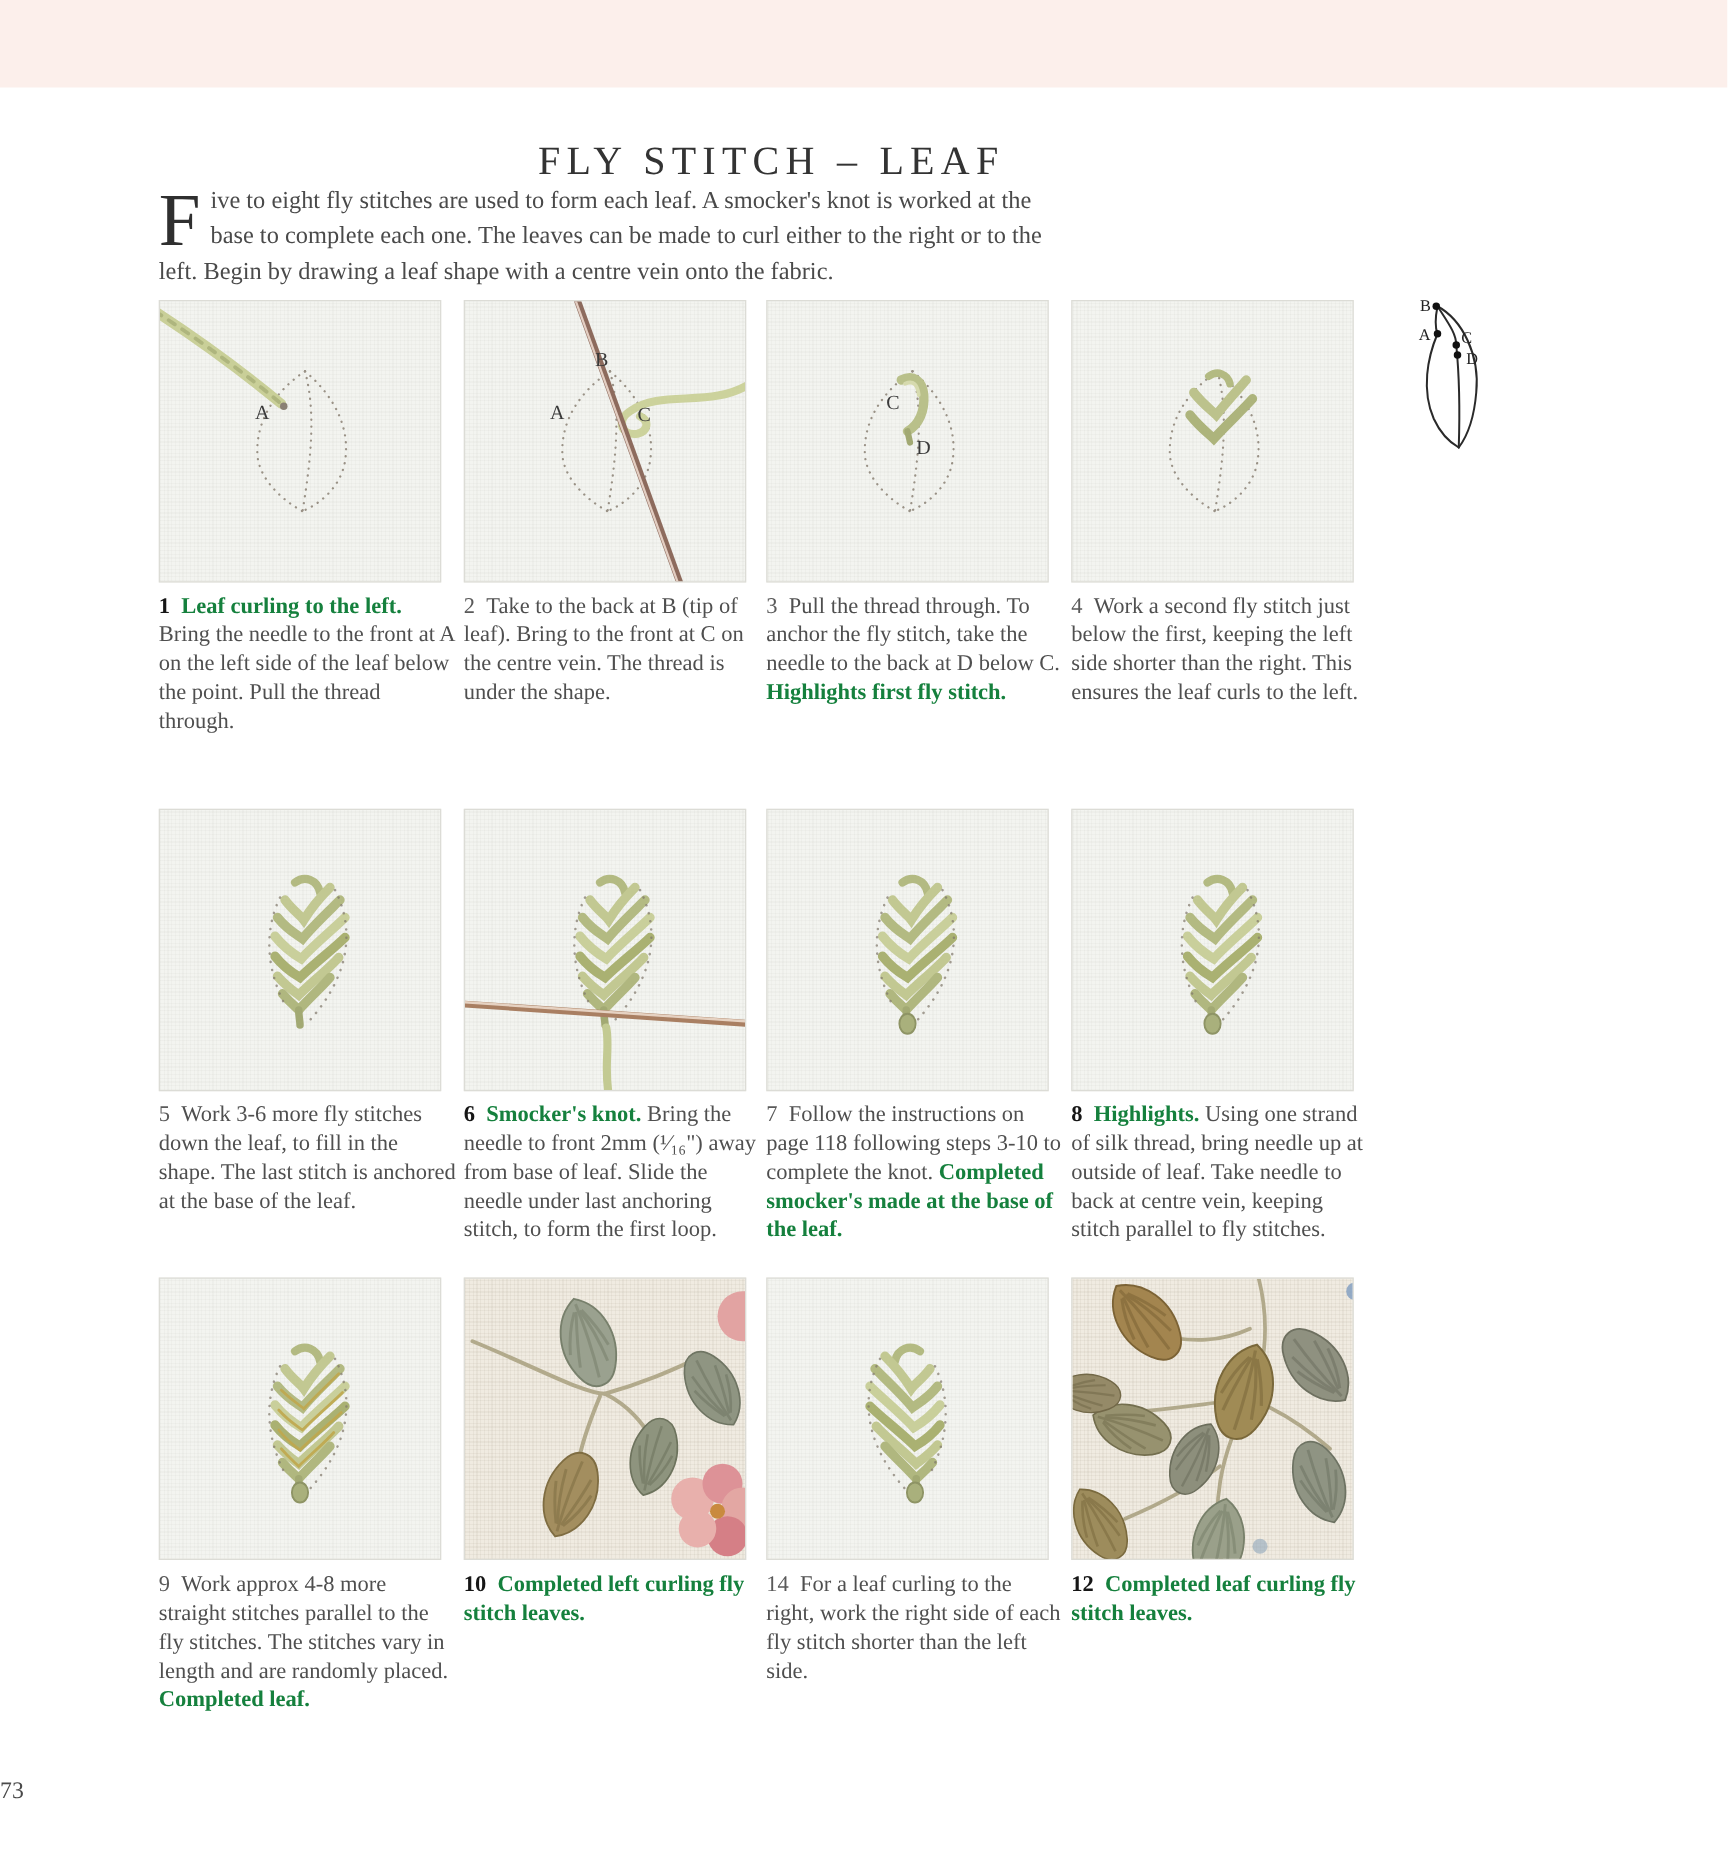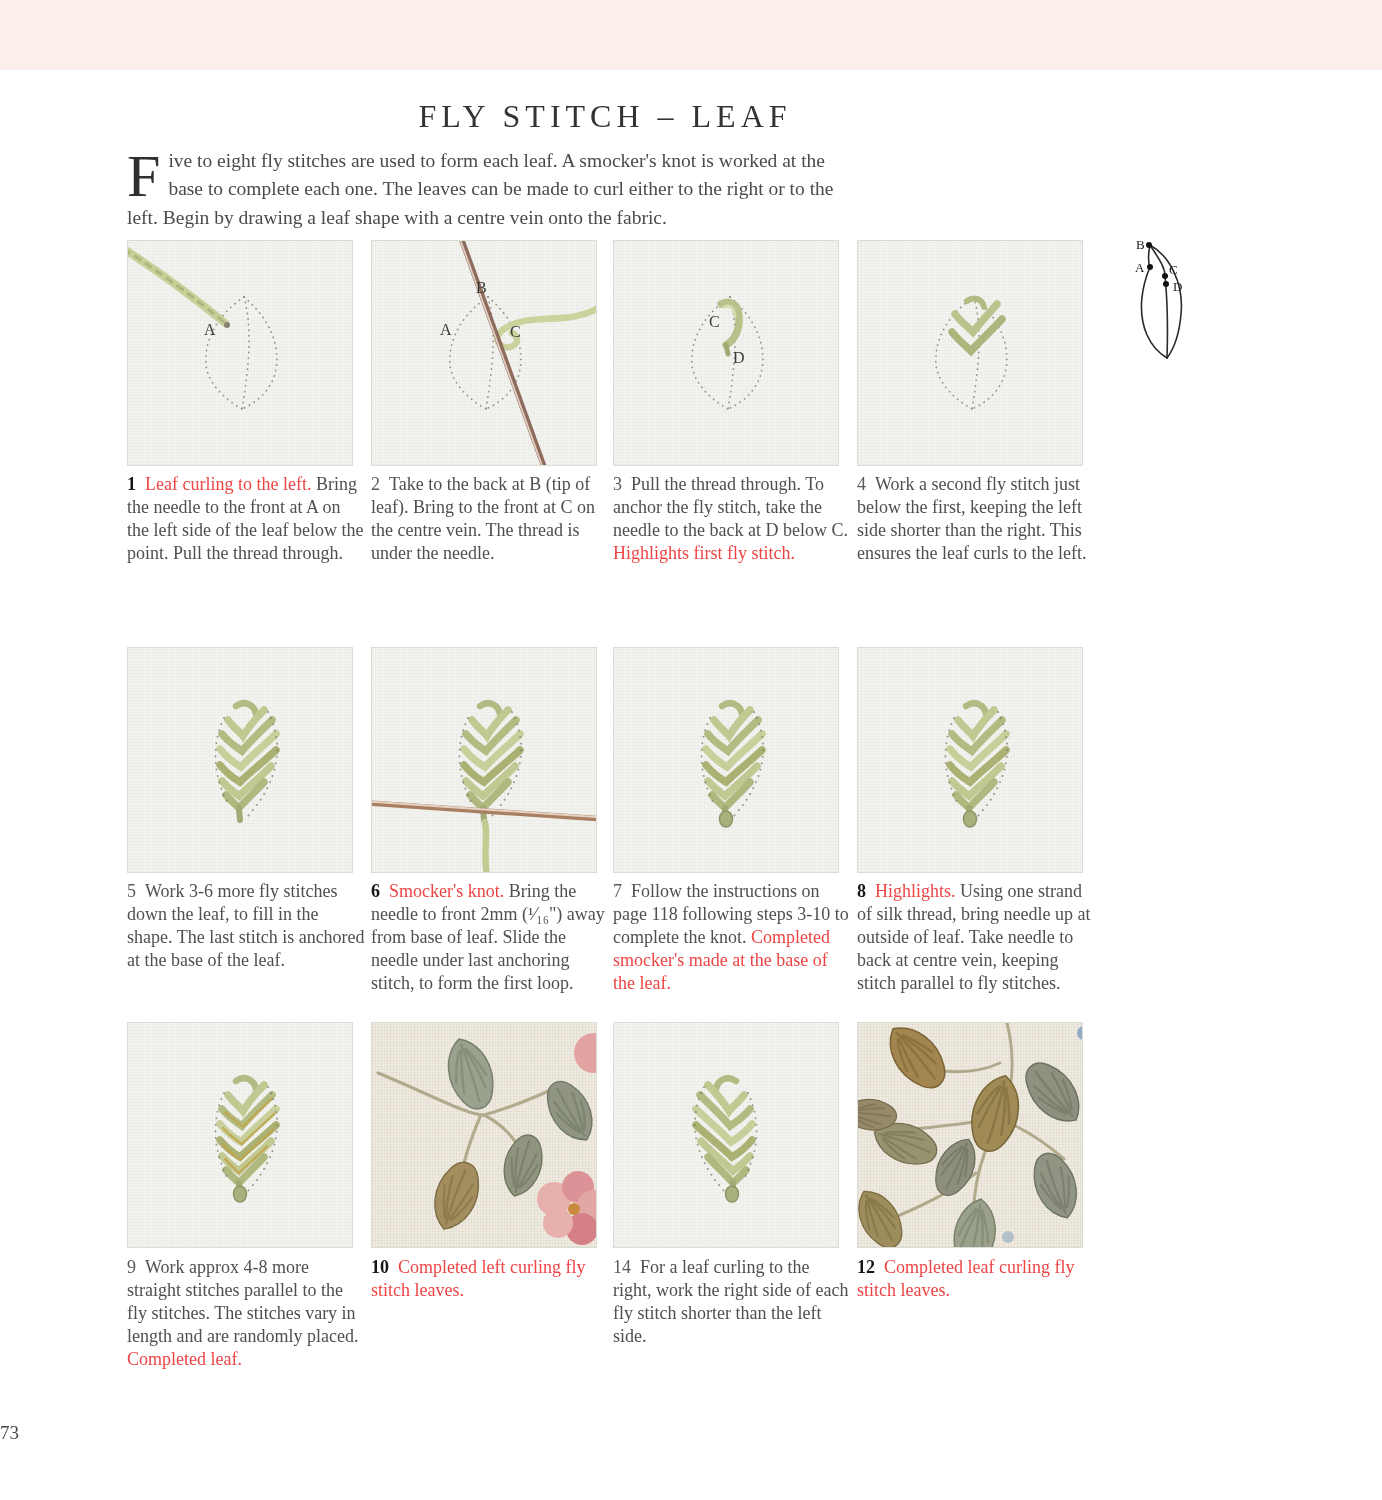--- a/index.html
+++ b/index.html
@@ -33,21 +33,21 @@
       repeating-linear-gradient(90deg, rgba(160,150,130,.10) 0 1px, transparent 1px 3px),
       repeating-linear-gradient(0deg, rgba(160,150,130,.10) 0 1px, transparent 1px 3px),
       #f0ebe1;
   }
   .photo svg{display:block;}
   .caption{
     width:238px;font-size:18px;line-height:1.28;color:#4f4f4f;
   }
   .caption .num{color:#5a5a5a;margin-right:9px;}
   .caption .num.b{color:#161616;font-weight:700;}
-  .caption .lead,.caption .tail{color:#ef4444;font-weight:400;}
+  .caption .lead,.caption .tail{color:#15803d;font-weight:700;}
   .svglabel{font-family:"Liberation Serif",serif;font-size:16px;fill:#3a3a3a;}
   .diag-label{font-family:"Liberation Serif",serif;font-size:13px;fill:#222;}
   .page-num{left:0;top:1422px;width:1382px;text-align:left;font-size:19px;color:#4a4a4a;}
   
   .c1{left:127px}.c2{left:371px}.c3{left:613px}.c4{left:857px}
   
   .pr1{top:240px}.pr2{top:647px}.pr3{top:1022px}
   .cr1{top:473px}.cr2{top:880px}.cr3{top:1256px}
   .wl-tex{fill:none;stroke-width:1.6;opacity:.55;}
   .wl-body{stroke-width:1;}
@@ -82,21 +82,21 @@
         <path d="M7,9 C6,-3 4,-13 1,-21"></path>
         <path d="M-11,0 C-9,-8 -6,-15 -2,-21"></path>
         <path d="M10,1 C8,-8 5,-15 2,-21"></path>
       </g>
     </g>
   </defs>
 </svg>
 
 <div class="abs header-bar"></div>
 
-<h1 class="abs page-title" style="margin:0;">FLY STITCH – LEAF</h1>
+<h1 class="abs page-title" style="margin:12px;">FLY STITCH – LEAF</h1>
 
 <p class="abs intro" style="margin:0;">
   <span class="dropcap">F</span><span>ive to eight fly stitches are used to form each leaf. A smocker's knot is worked at the base to complete each one. The leaves can be made to curl either to the right or to the left. Begin by drawing a leaf shape with a centre vein onto the fabric.</span>
 </p>
 
 <svg class="abs" style="left:1132px;top:236px;" width="76" height="136" viewBox="0 0 76 136">
   <g fill="none" stroke="#2a2a2a" stroke-width="1.6" stroke-linecap="round">
     <path d="M18,9 C16,19 16,26 18,31 C10,50 5,76 15,99 C21,112 28,118 35,122"></path>
     <path d="M18,9 C38,20 52,48 49,78 C47,102 41,114 35,122"></path>
     <path d="M18,9 C27,23 33,31 33,40 C35,60 36,92 35,122"></path>
@@ -160,21 +160,21 @@
       <path d="M97,73 C104,82 111,87 115,91 C122,82 133,70 139,63" stroke="#bcc28c" stroke-width="7.5"></path>
       <path d="M94,91 C102,101 109,106 113,110 C122,100 137,86 144,78" stroke="#adb47c" stroke-width="7.5"></path>
     </g>
   </svg>
 </div>
 
 <div class="abs caption c1 cr1">
   <span class="num b">1</span><span class="lead">Leaf curling to the left. </span><span>Bring the needle to the front at A on the left side of the leaf below the point. Pull the thread through.</span><span class="tail"></span>
 </div>
 <div class="abs caption c2 cr1">
-  <span class="num">2</span><span class="lead"></span><span>Take to the back at B (tip of leaf). Bring to the front at C on the centre vein. The thread is under the needle.</span><span class="tail"></span>
+  <span class="num">2</span><span class="lead"></span><span>Take to the back at B (tip of leaf). Bring to the front at C on the centre vein. The thread is under the shape.</span><span class="tail"></span>
 </div>
 <div class="abs caption c3 cr1">
   <span class="num">3</span><span class="lead"></span><span>Pull the thread through. To anchor the fly stitch, take the needle to the back at D below C. </span><span class="tail">Highlights first fly stitch.</span>
 </div>
 <div class="abs caption c4 cr1">
   <span class="num">4</span><span class="lead"></span><span>Work a second fly stitch just below the first, keeping the left side shorter than the right. This ensures the leaf curls to the left.</span><span class="tail"></span>
 </div>
 
 <div class="abs photo c1 pr2">
   <svg width="226" height="226" viewBox="0 0 226 226">

